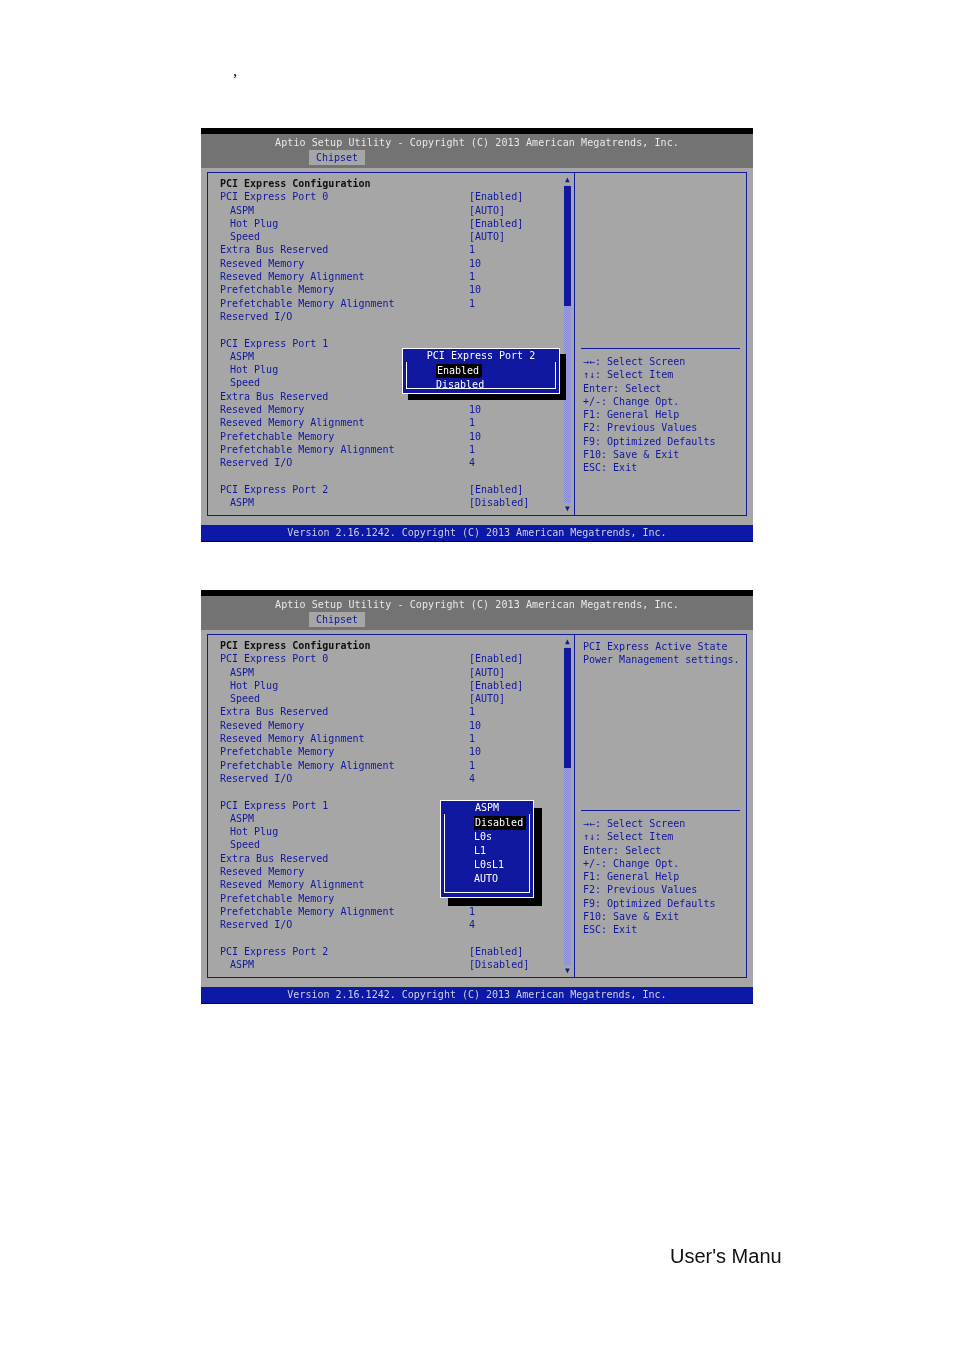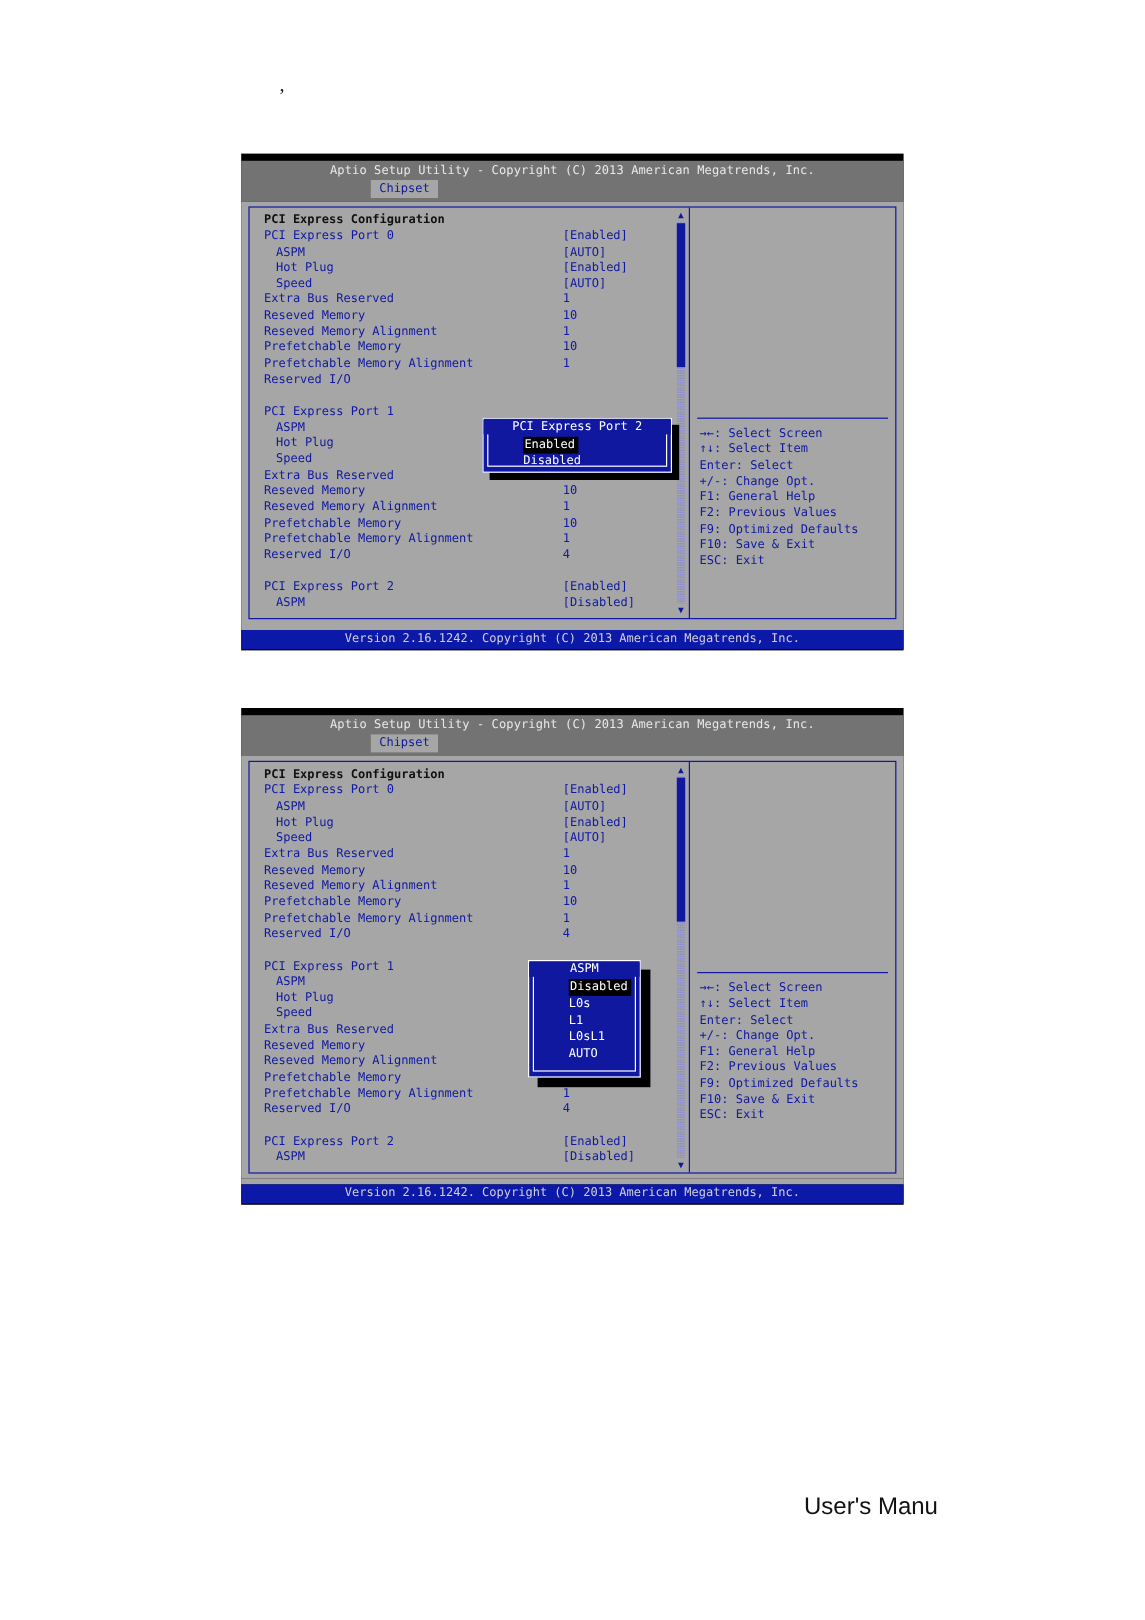--- a/index.html
+++ b/index.html
@@ -566,20 +566,21 @@
               <div class="popup-item">L1</div>
               <div class="popup-item">L0sL1</div>
               <div class="popup-item">AUTO</div>
             </div>
         </div>
       </div>
 
       <div class="col-divider"></div>
 
       <div class="col-right">
+        <div class="help-text">PCI Express Active State Power Management settings.</div>
         <div class="help-rule"></div>
         <div class="help-keys">
             <div>→←: Select Screen</div>
             <div>↑↓: Select Item</div>
             <div>Enter: Select</div>
             <div>+/-: Change Opt.</div>
             <div>F1: General Help</div>
             <div>F2: Previous Values</div>
             <div>F9: Optimized Defaults</div>
             <div>F10: Save &amp; Exit</div>

